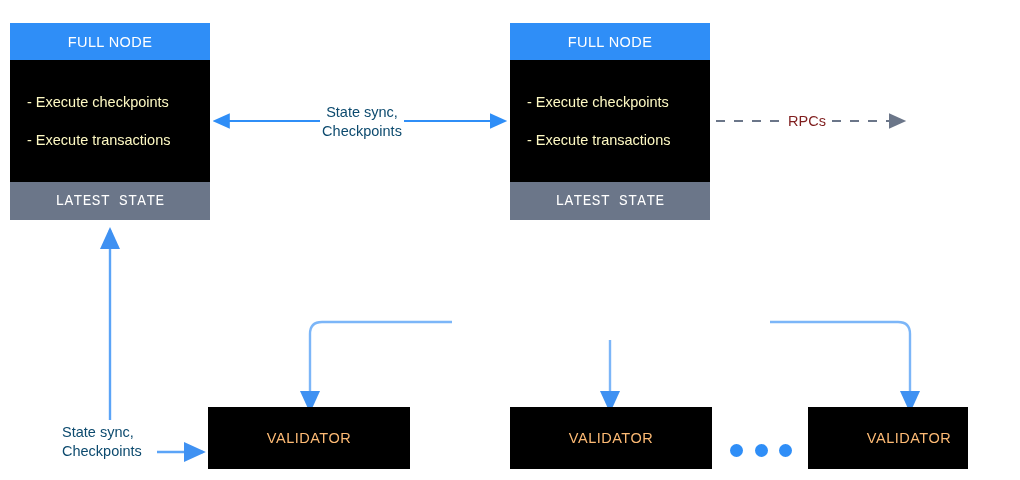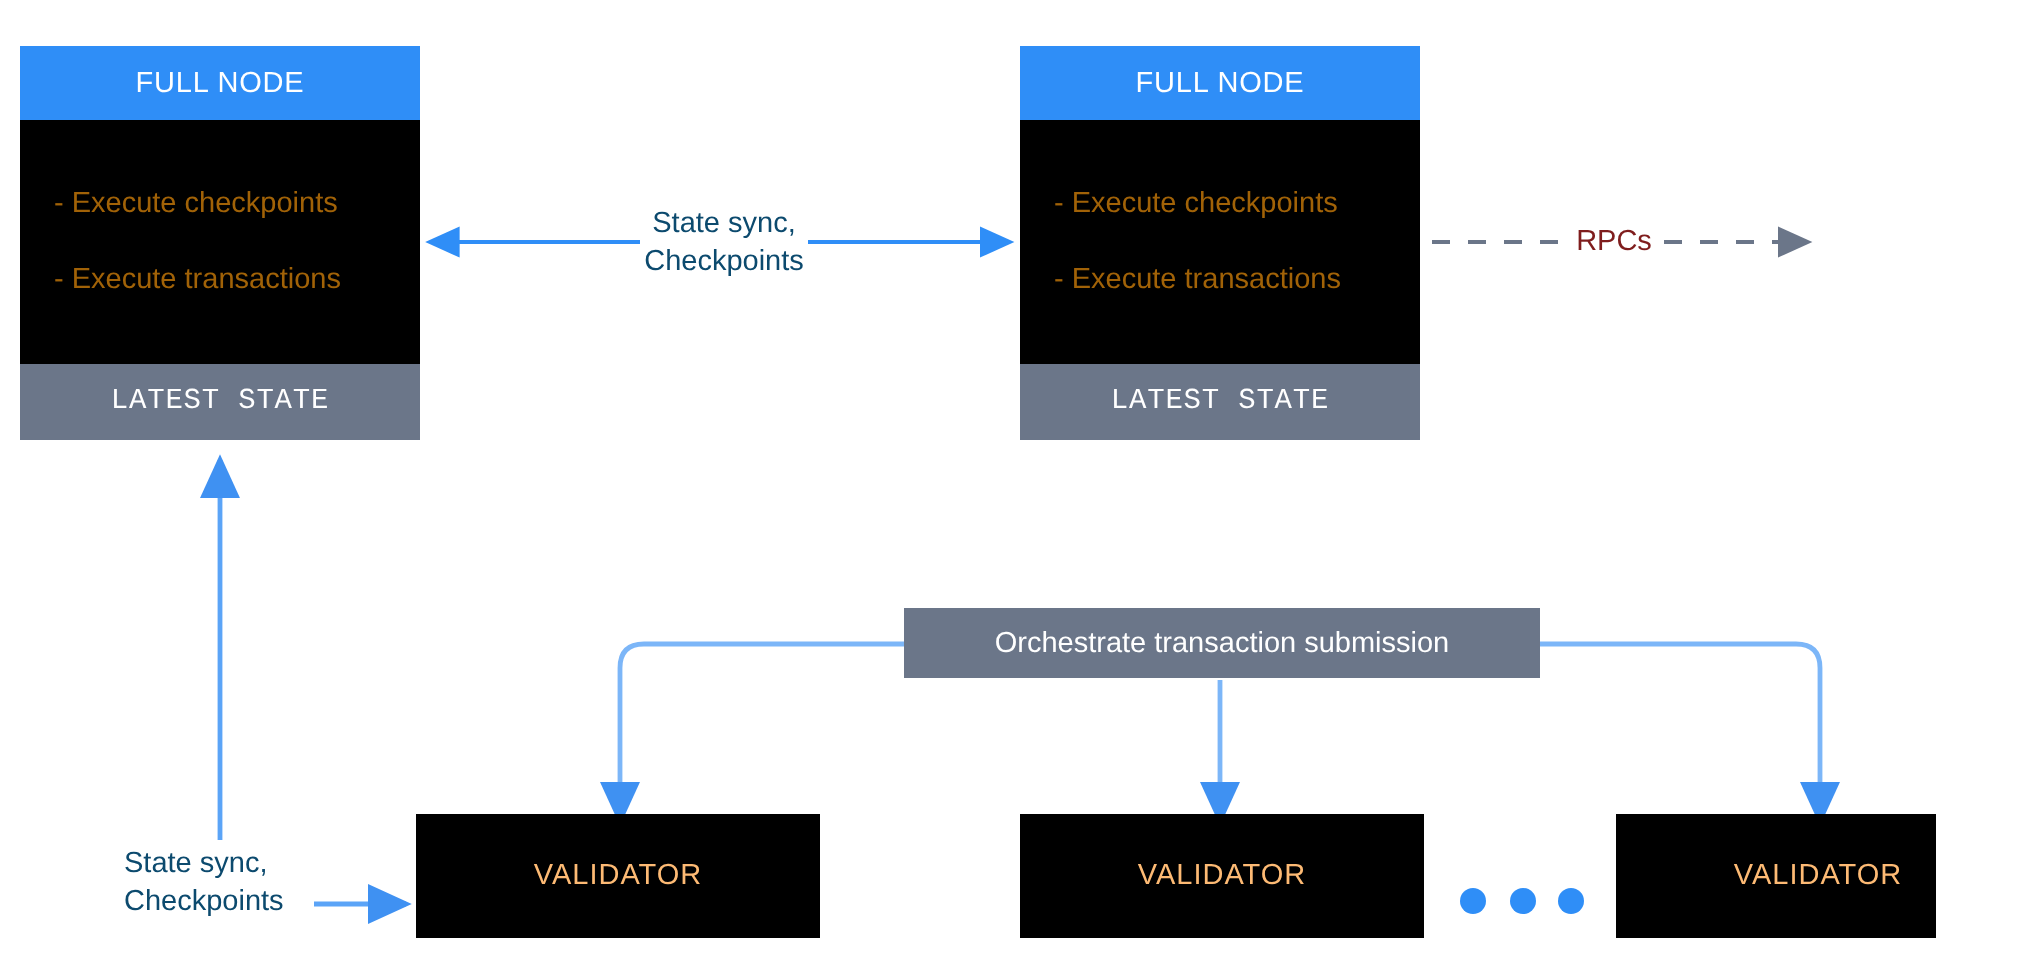--- a/index.html
+++ b/index.html
@@ -31,21 +31,21 @@
     color: #ffffff;
     font-size: 14.5px;
     letter-spacing: .4px;
     display: flex;
     align-items: center;
     justify-content: center;
   }
   .fn-body {
     height: 122px;
     background: #000000;
-    color: #a16207;
+    color: #fef9c3;
     display: flex;
     flex-direction: column;
     justify-content: center;
     gap: 22px;
     padding: 0 16px 0 17px;
     box-sizing: border-box;
   }
   .fn-body .line {
     font-size: 14.5px;
     white-space: nowrap;
@@ -208,23 +208,20 @@
     <div>Checkpoints</div>
   </div>
 
   <div class="edge-label" style="left:784px; top:100px; width:46px; color:#7f1d1d;">RPCs</div>
 
   <div class="edge-label left-align" style="left:62px; top:411px; width:120px;">
     <div>State sync,</div>
     <div>Checkpoints</div>
   </div>
 
-  <div class="orchestrate">
-    <span>Orchestrate transaction submission</span>
-  </div>
 
   <div class="validator" style="left:208px;">
     <span>VALIDATOR</span>
   </div>
 
   <div class="validator" style="left:510px;">
     <span>VALIDATOR</span>
   </div>
 
   <div class="validator" style="left:808px;">

